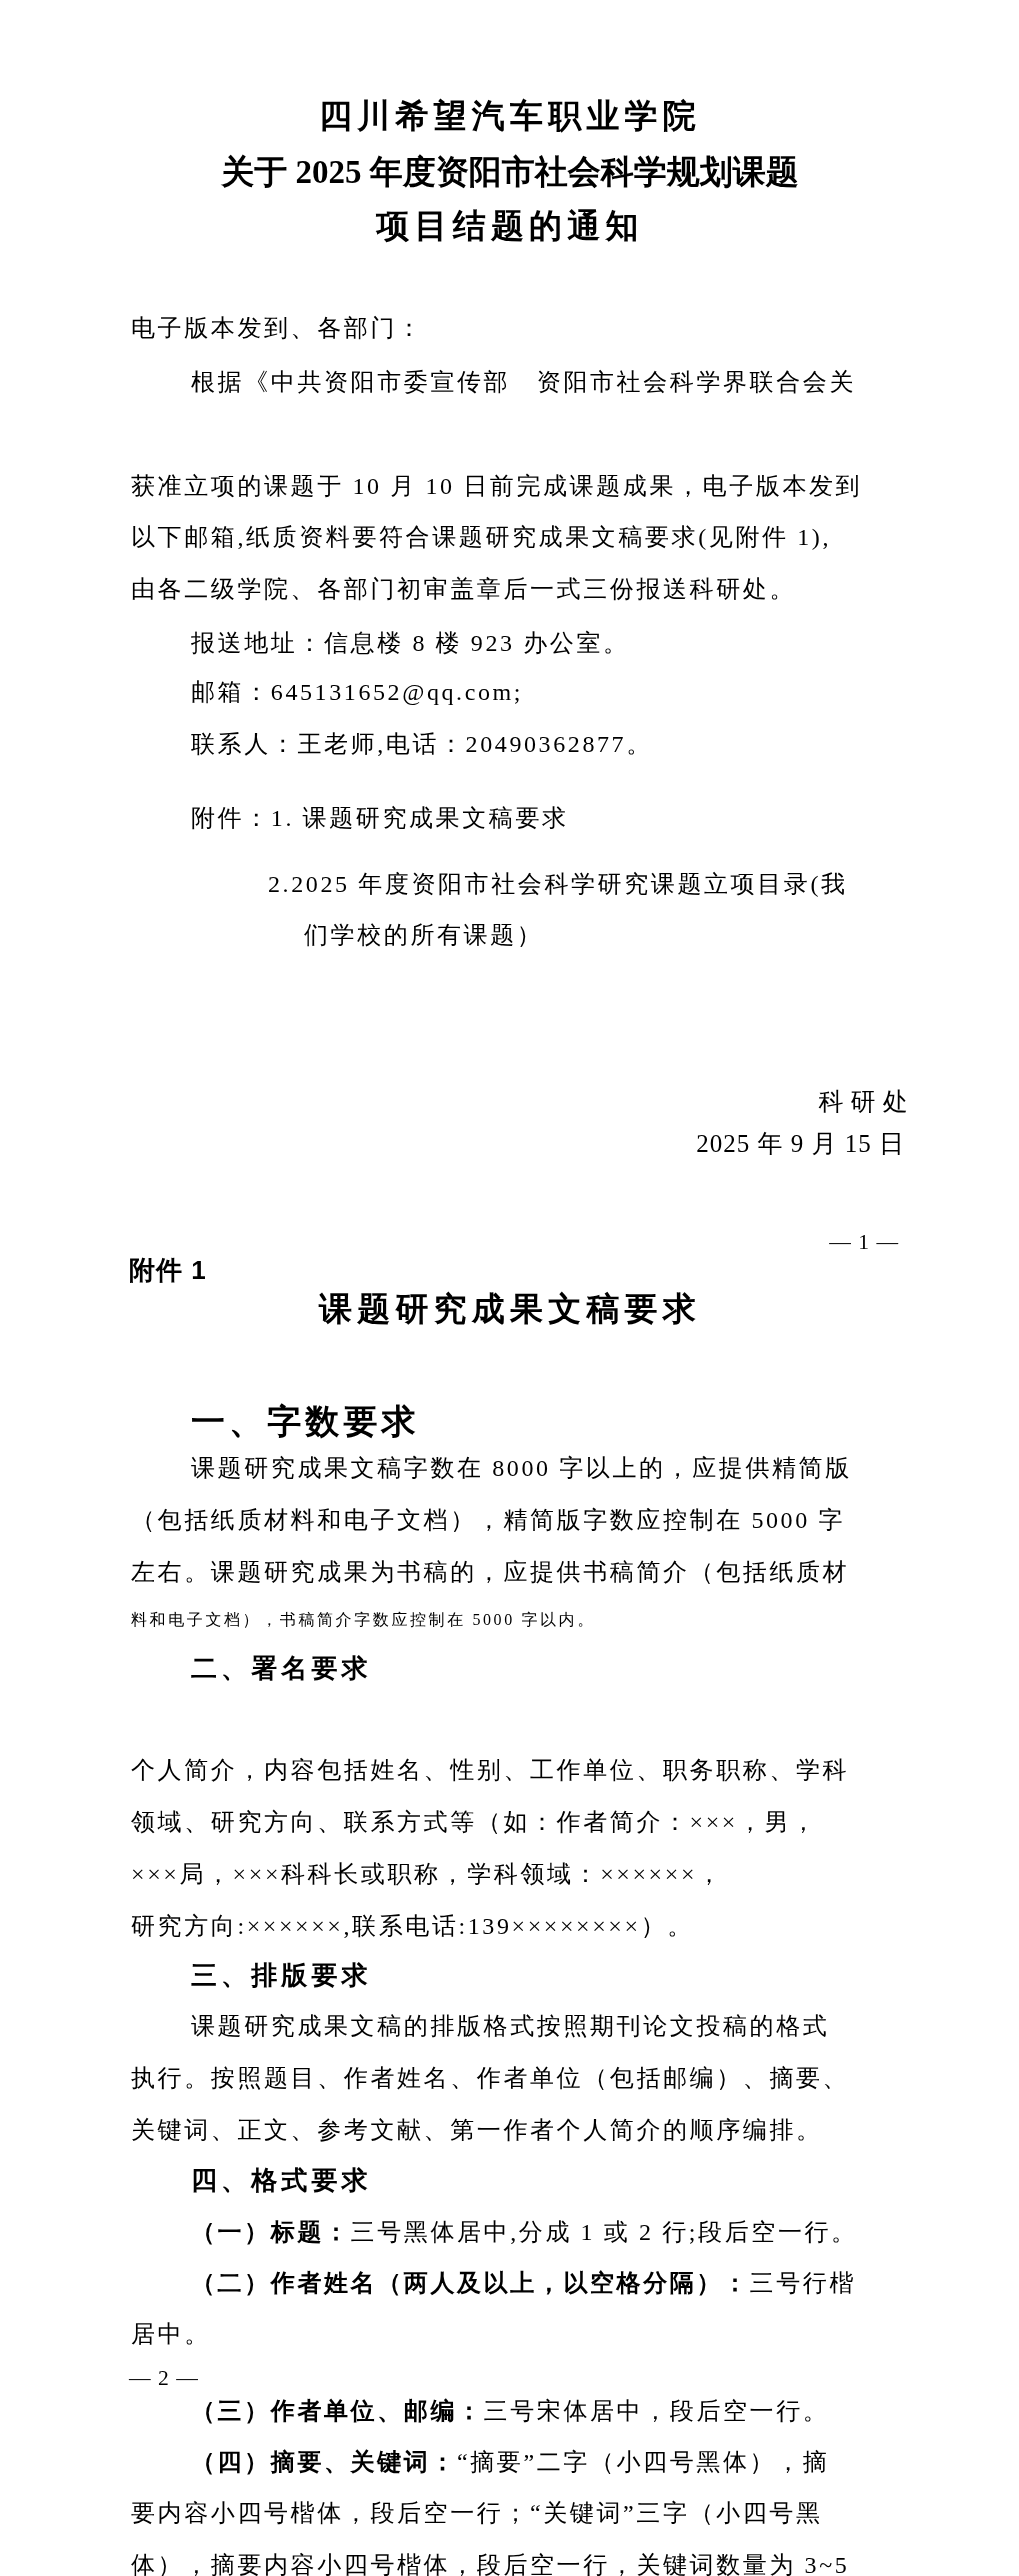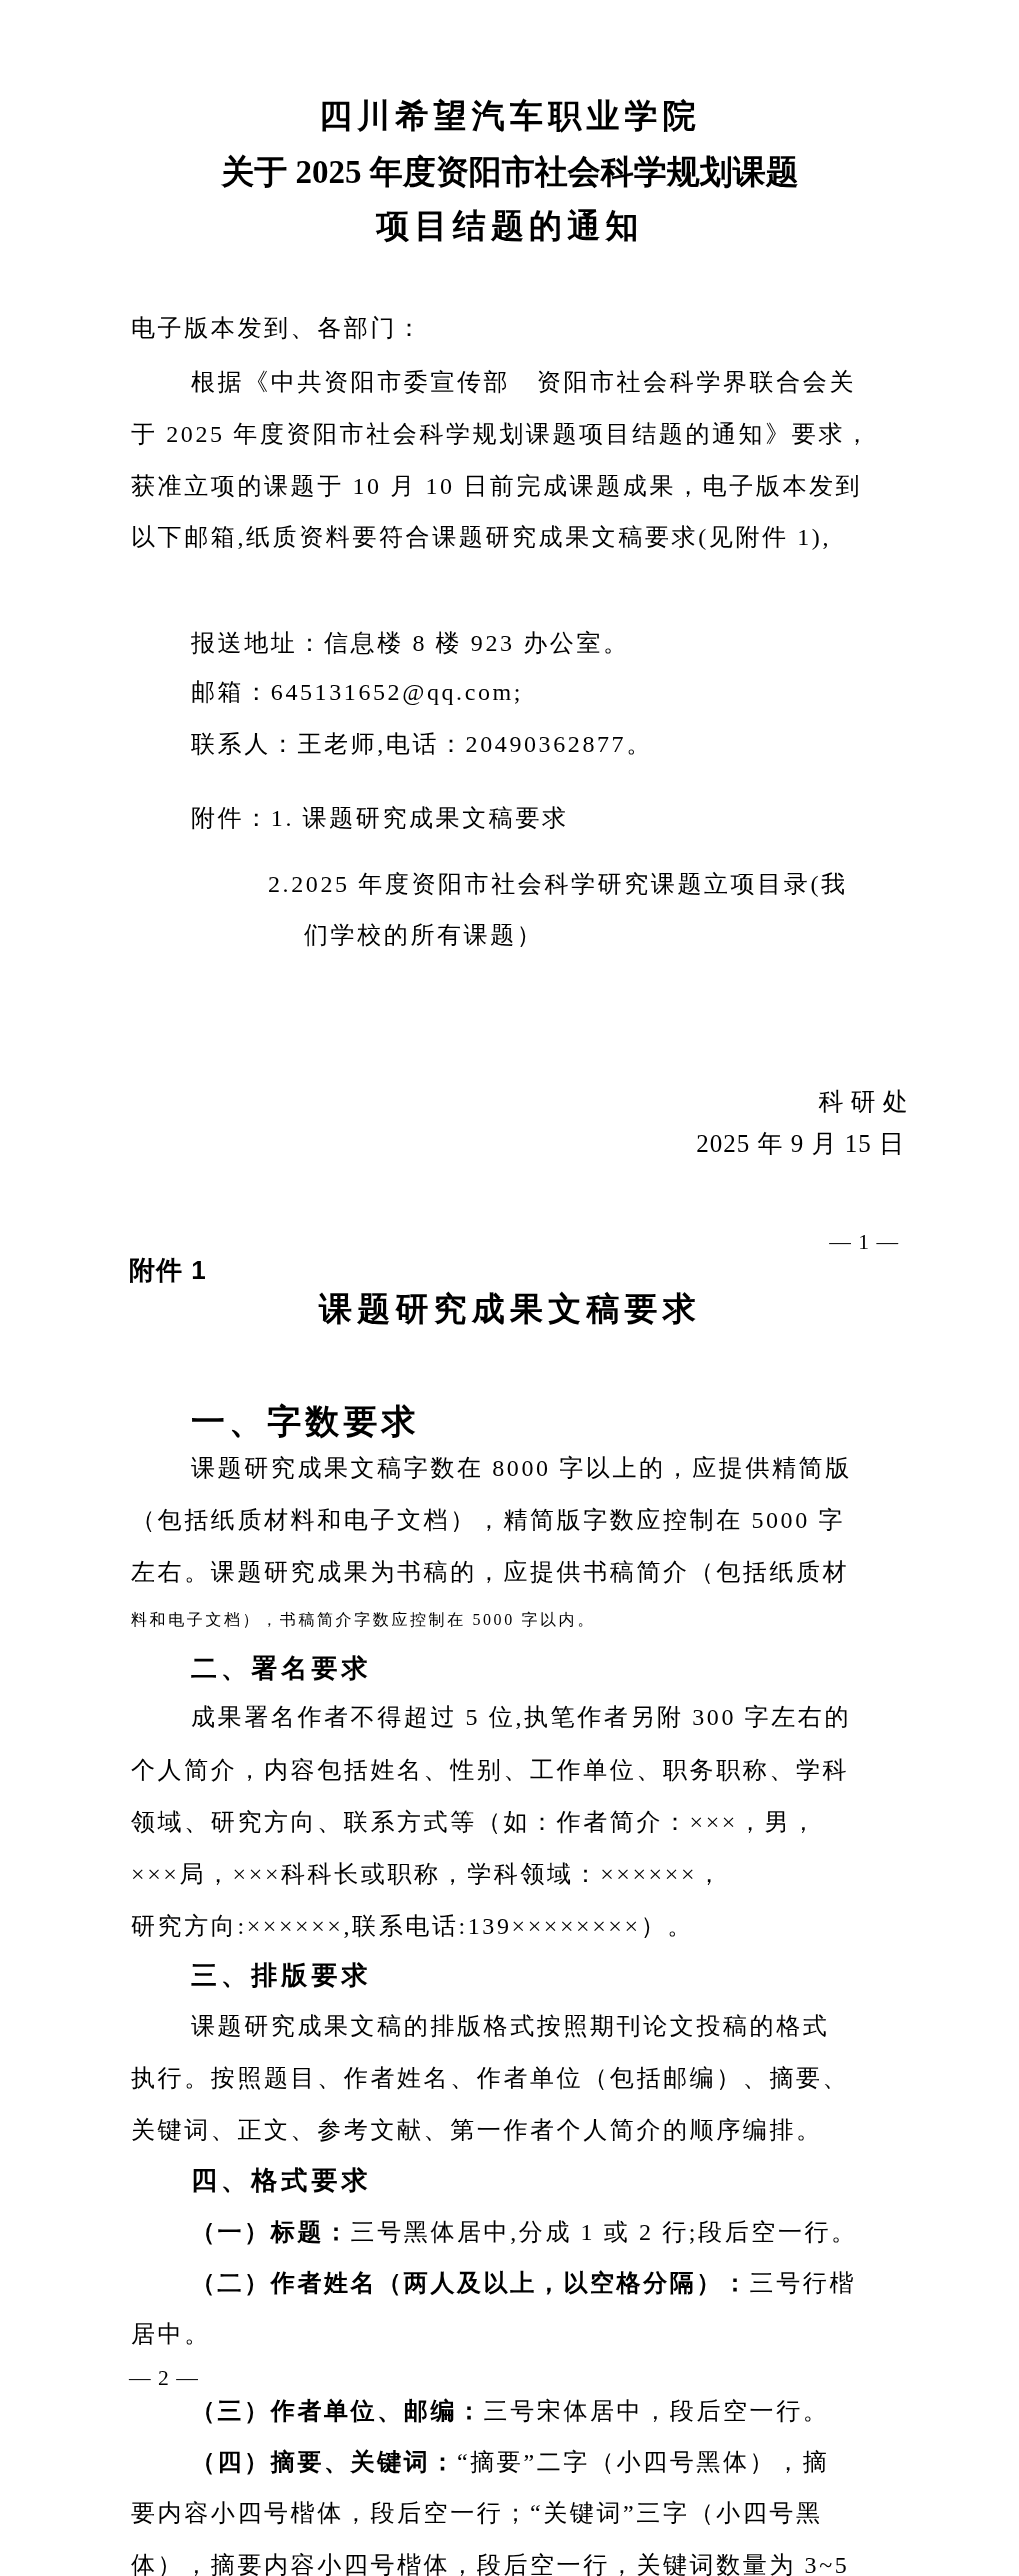--- a/index.html
+++ b/index.html
@@ -24,41 +24,40 @@
 </style>
 </head>
 <body>
 
 <div id="page" style="width: 1020px; height: 3172px; background: rgb(255, 255, 255);">
     <div class="line serif-bold center" style="top: 98px; font-size: 33px; letter-spacing: 5.2px;">四川希望汽车职业学院</div>
     <div class="line serif-bold center" style="top: 154px; font-size: 33px; letter-spacing: 0px;">关于 2025 年度资阳市社会科学规划课题</div>
     <div class="line serif-bold center" style="top: 208px; font-size: 33px; letter-spacing: 5.2px;">项目结题的通知</div>
     <div class="line serif" style="top: 315px; left: 131px; font-size: 24px; letter-spacing: 2.6px;">电子版本发到、各部门：</div>
     <div class="line serif" style="top: 369px; left: 191px; font-size: 24px; letter-spacing: 2.6px;">根据《中共资阳市委宣传部　资阳市社会科学界联合会关</div>
-    <div class="line serif" style="top: 421px; left: 131px; font-size: 24px; letter-spacing: 2.6px;">于 2025 年度资阳市社会科学规划课题项目结题的通知》要求，</div>
     <div class="line serif" style="top: 473px; left: 131px; font-size: 24px; letter-spacing: 2.6px;">获准立项的课题于 10 月 10 日前完成课题成果，电子版本发到</div>
     <div class="line serif" style="top: 524px; left: 131px; font-size: 24px; letter-spacing: 2.6px;">以下邮箱,纸质资料要符合课题研究成果文稿要求(见附件 1),</div>
+    <div class="line serif" style="top: 576px; left: 131px; font-size: 24px; letter-spacing: 2.6px;">由各二级学院、各部门初审盖章后一式三份报送科研处。</div>
     <div class="line serif" style="top: 630px; left: 191px; font-size: 24px; letter-spacing: 2.6px;">报送地址：信息楼 8 楼 923 办公室。</div>
     <div class="line serif" style="top: 679px; left: 191px; font-size: 24px; letter-spacing: 2.6px;">邮箱：645131652@qq.com;</div>
     <div class="line serif" style="top: 731px; left: 191px; font-size: 24px; letter-spacing: 2.6px;">联系人：王老师,电话：20490362877。</div>
     <div class="line serif" style="top: 805px; left: 191px; font-size: 24px; letter-spacing: 2.6px;">附件：1. 课题研究成果文稿要求</div>
     <div class="line serif" style="top: 871px; left: 268px; font-size: 24px; letter-spacing: 2.6px;">2.2025 年度资阳市社会科学研究课题立项目录(我</div>
     <div class="line serif" style="top: 922px; left: 304px; font-size: 24px; letter-spacing: 2.6px;">们学校的所有课题）</div>
     <div class="line serif" style="top: 1088px; right: 105px; font-size: 25px; letter-spacing: 7.2px;">科研处</div>
     <div class="line serif" style="top: 1130px; right: 115px; font-size: 25px; letter-spacing: 1px;">2025 年 9 月 15 日</div>
     <div class="line serif" style="top: 1230px; right: 121px; font-size: 21.6px; letter-spacing: 1px;">— 1 —</div>
     <div class="line sans-bold" style="top: 1256px; left: 129px; font-size: 26px; letter-spacing: 1px;">附件 1</div>
     <div class="line serif-bold center" style="top: 1291px; font-size: 33px; letter-spacing: 5.2px;">课题研究成果文稿要求</div>
     <div class="line sans-bold" style="top: 1402px; left: 191px; font-size: 34px; letter-spacing: 4.1px;">一、字数要求</div>
     <div class="line serif" style="top: 1455px; left: 191px; font-size: 24px; letter-spacing: 2.6px;">课题研究成果文稿字数在 8000 字以上的，应提供精简版</div>
     <div class="line serif" style="top: 1507px; left: 131px; font-size: 24px; letter-spacing: 2.6px;">（包括纸质材料和电子文档），精简版字数应控制在 5000 字</div>
     <div class="line serif" style="top: 1559px; left: 131px; font-size: 24px; letter-spacing: 2.6px;">左右。课题研究成果为书稿的，应提供书稿简介（包括纸质材</div>
     <div class="line serif" style="top: 1611px; left: 131px; font-size: 16px; letter-spacing: 2.6px;">料和电子文档），书稿简介字数应控制在 5000 字以内。</div>
     <div class="line sans-bold" style="top: 1654px; left: 191px; font-size: 26px; letter-spacing: 4.1px;">二、署名要求</div>
-    <div class="line serif" style="top: 1704px; left: 191px; font-size: 24px; letter-spacing: 2.6px;">成果署名作者不得超过 5 位,执笔作者另附 300 字左右的</div>
     <div class="line serif" style="top: 1757px; left: 131px; font-size: 24px; letter-spacing: 2.6px;">个人简介，内容包括姓名、性别、工作单位、职务职称、学科</div>
     <div class="line serif" style="top: 1861px; left: 131px; font-size: 24px; letter-spacing: 2.6px;">×××局，×××科科长或职称，学科领域：××××××，</div>
     <div class="line serif" style="top: 1809px; left: 131px; font-size: 24px; letter-spacing: 2.6px;">领域、研究方向、联系方式等（如：作者简介：×××，男，</div>
     <div class="line serif" style="top: 1913px; left: 131px; font-size: 24px; letter-spacing: 2.6px;">研究方向:××××××,联系电话:139××××××××）。</div>
     <div class="line sans-bold" style="top: 1961px; left: 191px; font-size: 26px; letter-spacing: 4.1px;">三、排版要求</div>
     <div class="line serif" style="top: 2013px; left: 191px; font-size: 24px; letter-spacing: 2.6px;">课题研究成果文稿的排版格式按照期刊论文投稿的格式</div>
     <div class="line serif" style="top: 2065px; left: 131px; font-size: 24px; letter-spacing: 2.6px;">执行。按照题目、作者姓名、作者单位（包括邮编）、摘要、</div>
     <div class="line serif" style="top: 2117px; left: 131px; font-size: 24px; letter-spacing: 2.6px;">关键词、正文、参考文献、第一作者个人简介的顺序编排。</div>
     <div class="line sans-bold" style="top: 2166px; left: 191px; font-size: 26px; letter-spacing: 4.1px;">四、格式要求</div>
     <div class="line serif" style="top: 2218px; left: 191px; font-size: 24px; letter-spacing: 2.6px;"><span class="sans-bold">（一）标题：</span><span>三号黑体居中,分成 1 或 2 行;段后空一行。</span></div>

